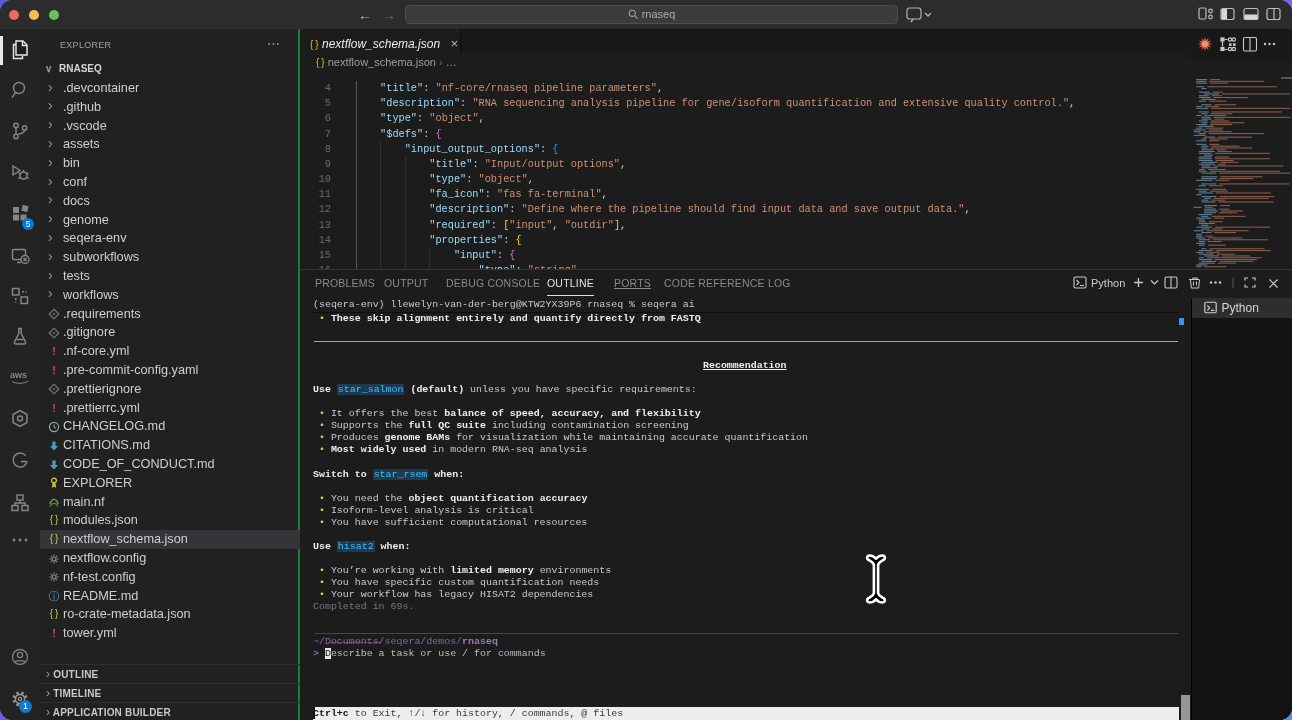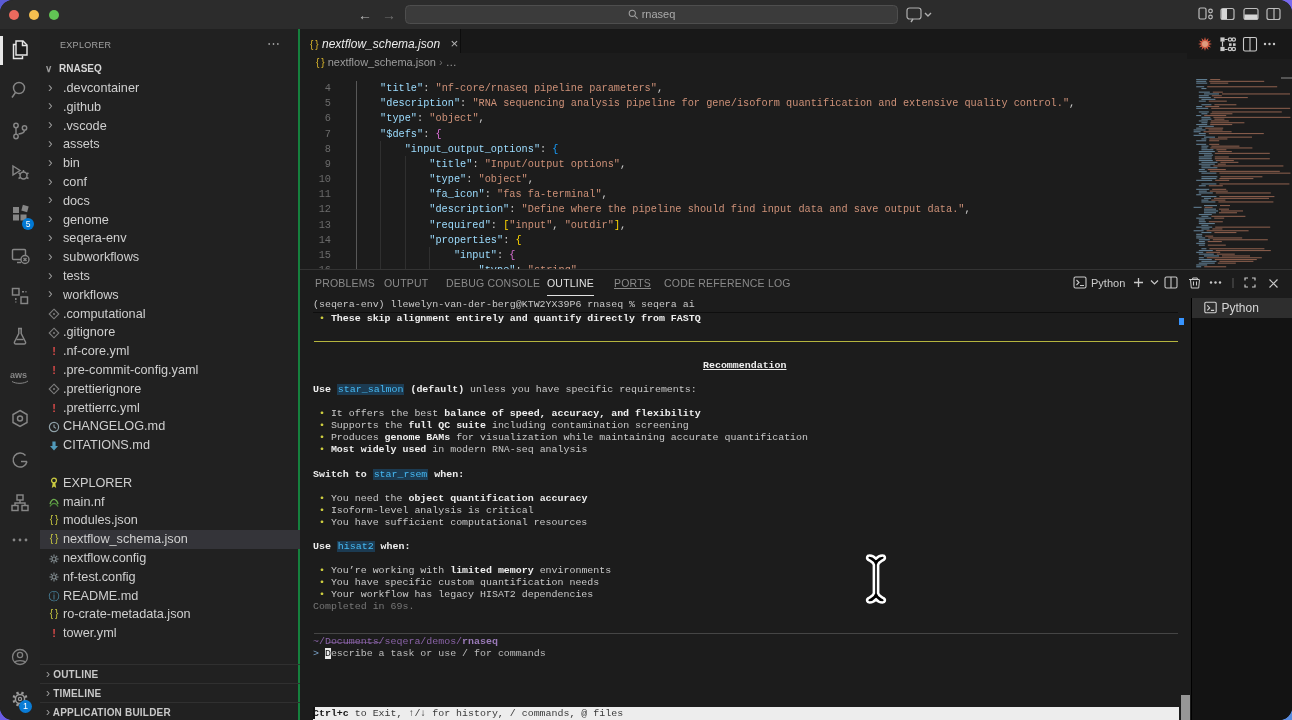--- a/index.html
+++ b/index.html
@@ -258,21 +258,21 @@
       </div>
       <div class="row" style="top:256.8px">
         <span class="chev">›</span>
         <span class="nm">workflows</span>
       </div>
       <div class="row" style="top:275.6px">
         <svg class="fi" width="12" height="12" viewBox="0 0 12 12" style="top:3.5px">
           <path d="M6 1.2L10.8 6 6 10.8 1.2 6z" fill="none" stroke="#7d7d7d" stroke-width="1.1"></path>
           <circle cx="6" cy="6" r="1" fill="#7d7d7d"></circle>
         </svg>
-        <span class="nm">.computational</span>
+        <span class="nm">.requirements</span>
       </div>
       <div class="row" style="top:294.4px">
         <svg class="fi" width="12" height="12" viewBox="0 0 12 12" style="top:3.5px">
           <path d="M6 1.2L10.8 6 6 10.8 1.2 6z" fill="none" stroke="#7d7d7d" stroke-width="1.1"></path>
           <circle cx="6" cy="6" r="1" fill="#7d7d7d"></circle>
         </svg>
         <span class="nm">.gitignore</span>
       </div>
       <div class="row" style="top:313.2px">
         <span class="fi" style="color:#d84a49;font-weight:bold">!</span>
@@ -298,20 +298,26 @@
           <circle cx="6" cy="6" r="4.6" fill="none" stroke="#8fa1a8" stroke-width="1.2"></circle>
           <path d="M6 3.4V6l2 1.4" stroke="#8fa1a8" fill="none" stroke-width="1.1"></path>
         </svg>
         <span class="nm">CHANGELOG.md</span>
       </div>
       <div class="row" style="top:407.2px">
         <svg class="fi" width="12" height="12" viewBox="0 0 12 12" style="top:3.5px">
           <path d="M6 10.5L2 6h2.4V1.5h3.2V6H10z" fill="#519aba"></path>
         </svg>
         <span class="nm">CITATIONS.md</span>
+      </div>
+      <div class="row" style="top:426.0px">
+        <svg class="fi" width="12" height="12" viewBox="0 0 12 12" style="top:3.5px">
+          <path d="M6 10.5L2 6h2.4V1.5h3.2V6H10z" fill="#519aba"></path>
+        </svg>
+        <span class="nm">CODE_OF_CONDUCT.md</span>
       </div>
       <div class="row" style="top:444.8px">
         <svg class="fi" width="12" height="12" viewBox="0 0 12 12" style="top:3.5px">
           <circle cx="6" cy="3.6" r="2.4" fill="none" stroke="#cbcb41" stroke-width="1.3"></circle>
           <path d="M4.8 5.7L3.8 11l2.2-1.4L8.2 11l-1-5.3" fill="#cbcb41"></path>
         </svg>
         <span class="nm">EXPLORER</span>
       </div>
       <div class="row" style="top:463.6px">
         <svg class="fi" width="12" height="12" viewBox="0 0 12 12" style="top:3.5px">

